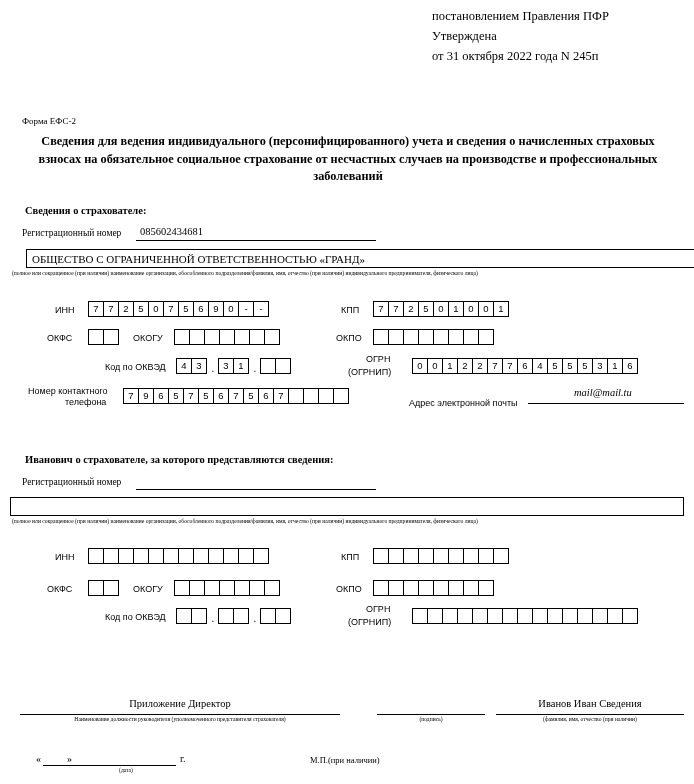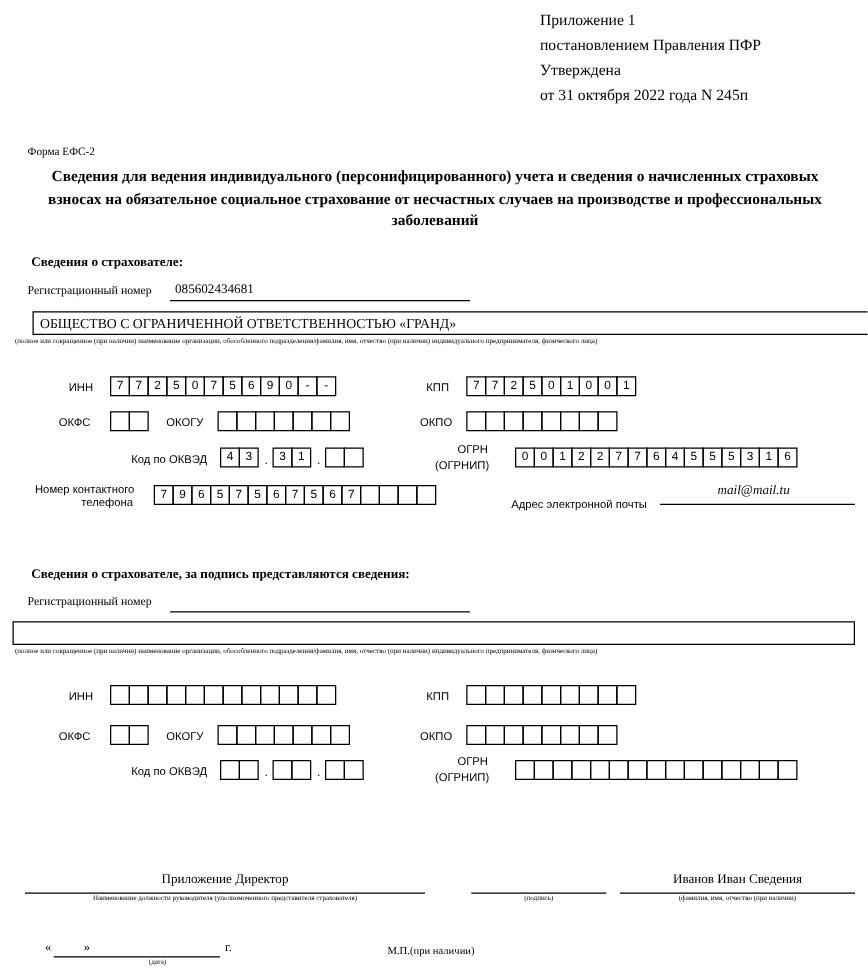--- a/index.html
+++ b/index.html
@@ -141,21 +141,20 @@
     font-size: 10px;
     white-space: nowrap;
   }
 </style>
 </head>
 <body>
 
 <div class="page">
 
   <div class="approval">
-    <div>Приложение 1</div>
     <div>постановлением Правления ПФР</div>
     <div>Утверждена</div>
     <div>от 31 октября 2022 года N 245п</div>
   </div>
 
   <div class="form-code">Форма ЕФС-2</div>
 
   <div class="doc-title">Сведения для ведения индивидуального (персонифицированного) учета и сведения о начисленных страховых взносах на обязательное социальное страхование от несчастных случаев на производстве и профессиональных заболеваний</div>
 
   <div class="section-head" style="left:25px; top:205px;">Сведения о страхователе:</div>
@@ -274,21 +273,21 @@
       <div class="cell" style="width: 16px; height: 16px;"></div>
       <div class="cell" style="width: 16px; height: 16px;"></div>
       <div class="cell" style="width: 16px; height: 16px;"></div>
       <div class="cell" style="width: 16px; height: 16px;"></div>
     </div>
 
   <div class="lbl lbl-sans" style="left:409px; top:398px;">Адрес электронной почты</div>
   <div class="value-text" style="left:574px; top:387px; font-style:italic;">mail@mail.tu</div>
   <div class="rule" style="left:528px; top:403px; width:156px;"></div>
 
-  <div class="section-head" style="left:25px; top:454px;">Сведения о страхователе, за подпись представляются сведения:</div>
+  <div class="section-head" style="left:25px; top:454px;">Иванович о страхователе, за которого представляются сведения:</div>
 
   <div class="lbl" style="left:22px; top:477px;">Регистрационный номер</div>
   <div class="value-text" style="left:140px; top:475px;"></div>
   <div class="rule" style="left:136px; top:489px; width:240px;"></div>
 
   <div class="namebox" style="left:10px; top:497px; width:674px; height:19px;"></div>
   <div class="caption" style="left:12px; top:518px;">(полное или сокращенное (при наличии) наименование организации, обособленного подразделения/фамилия, имя, отчество (при наличии) индивидуального предпринимателя, физического лица)</div>
 
   <div class="lbl lbl-sans" style="left:55px; top:552px;">ИНН</div>
   <div class="cells" id="s2-inn" style="left:88px; top:548px;">

